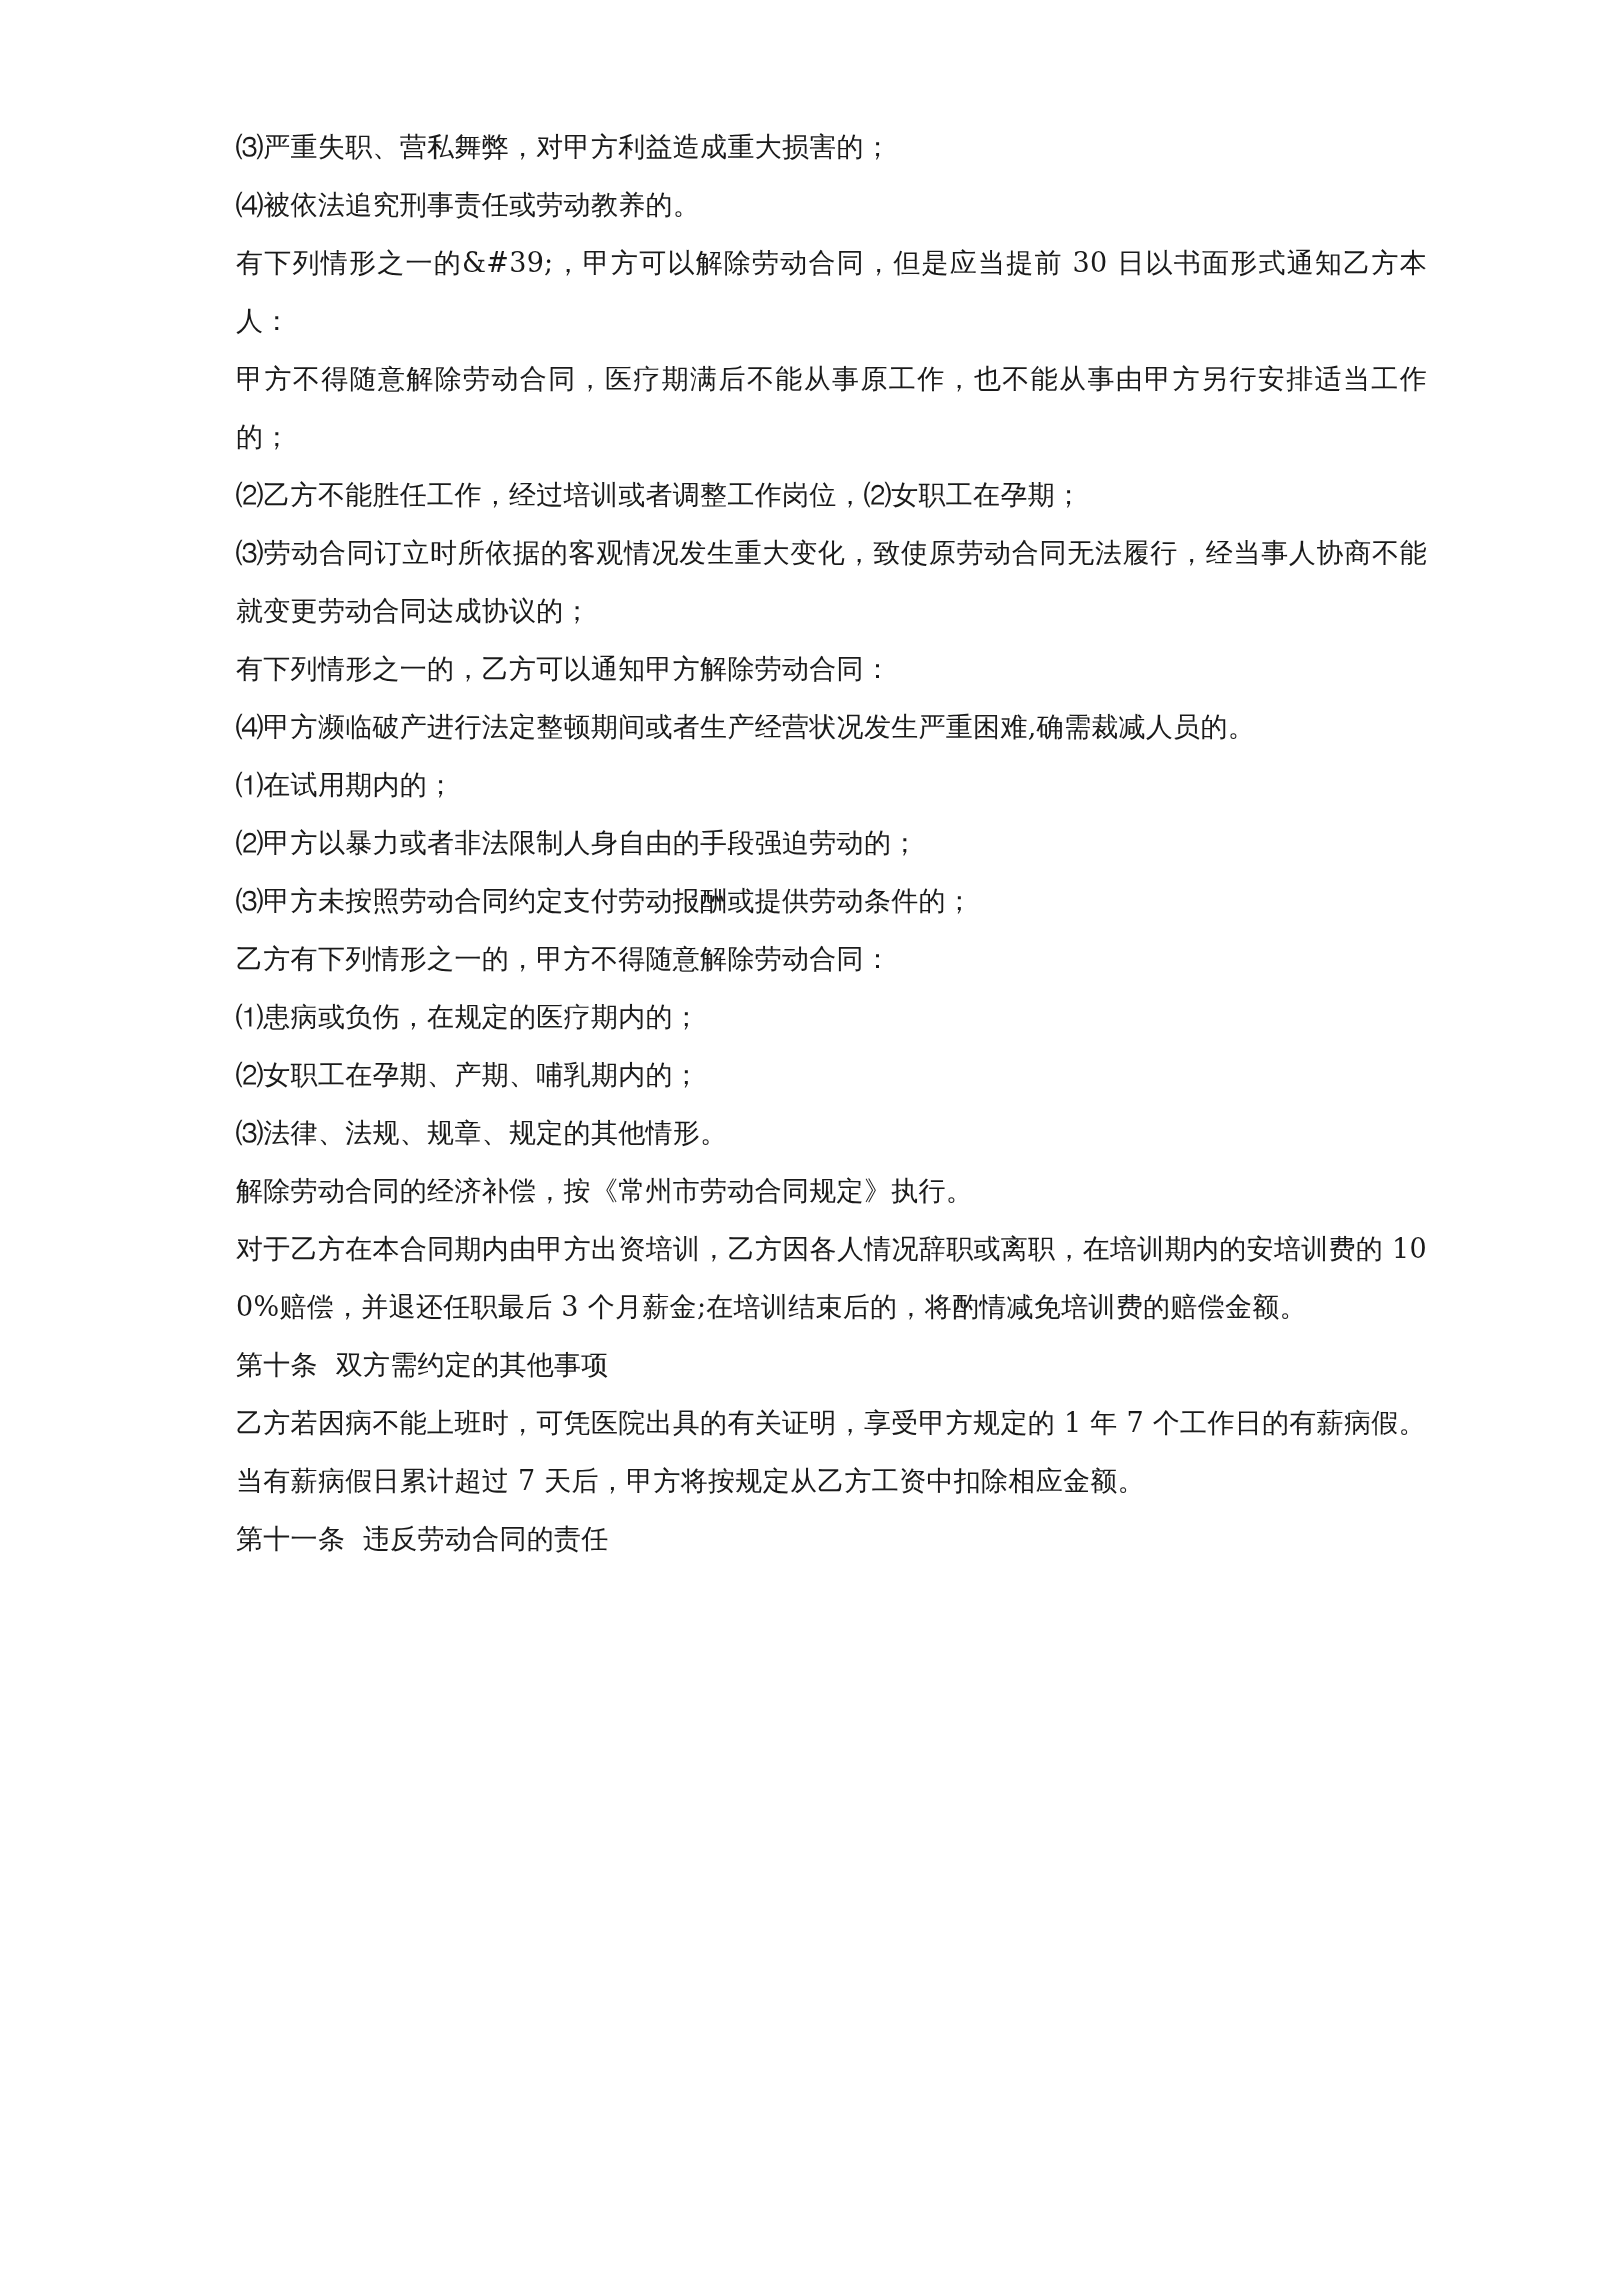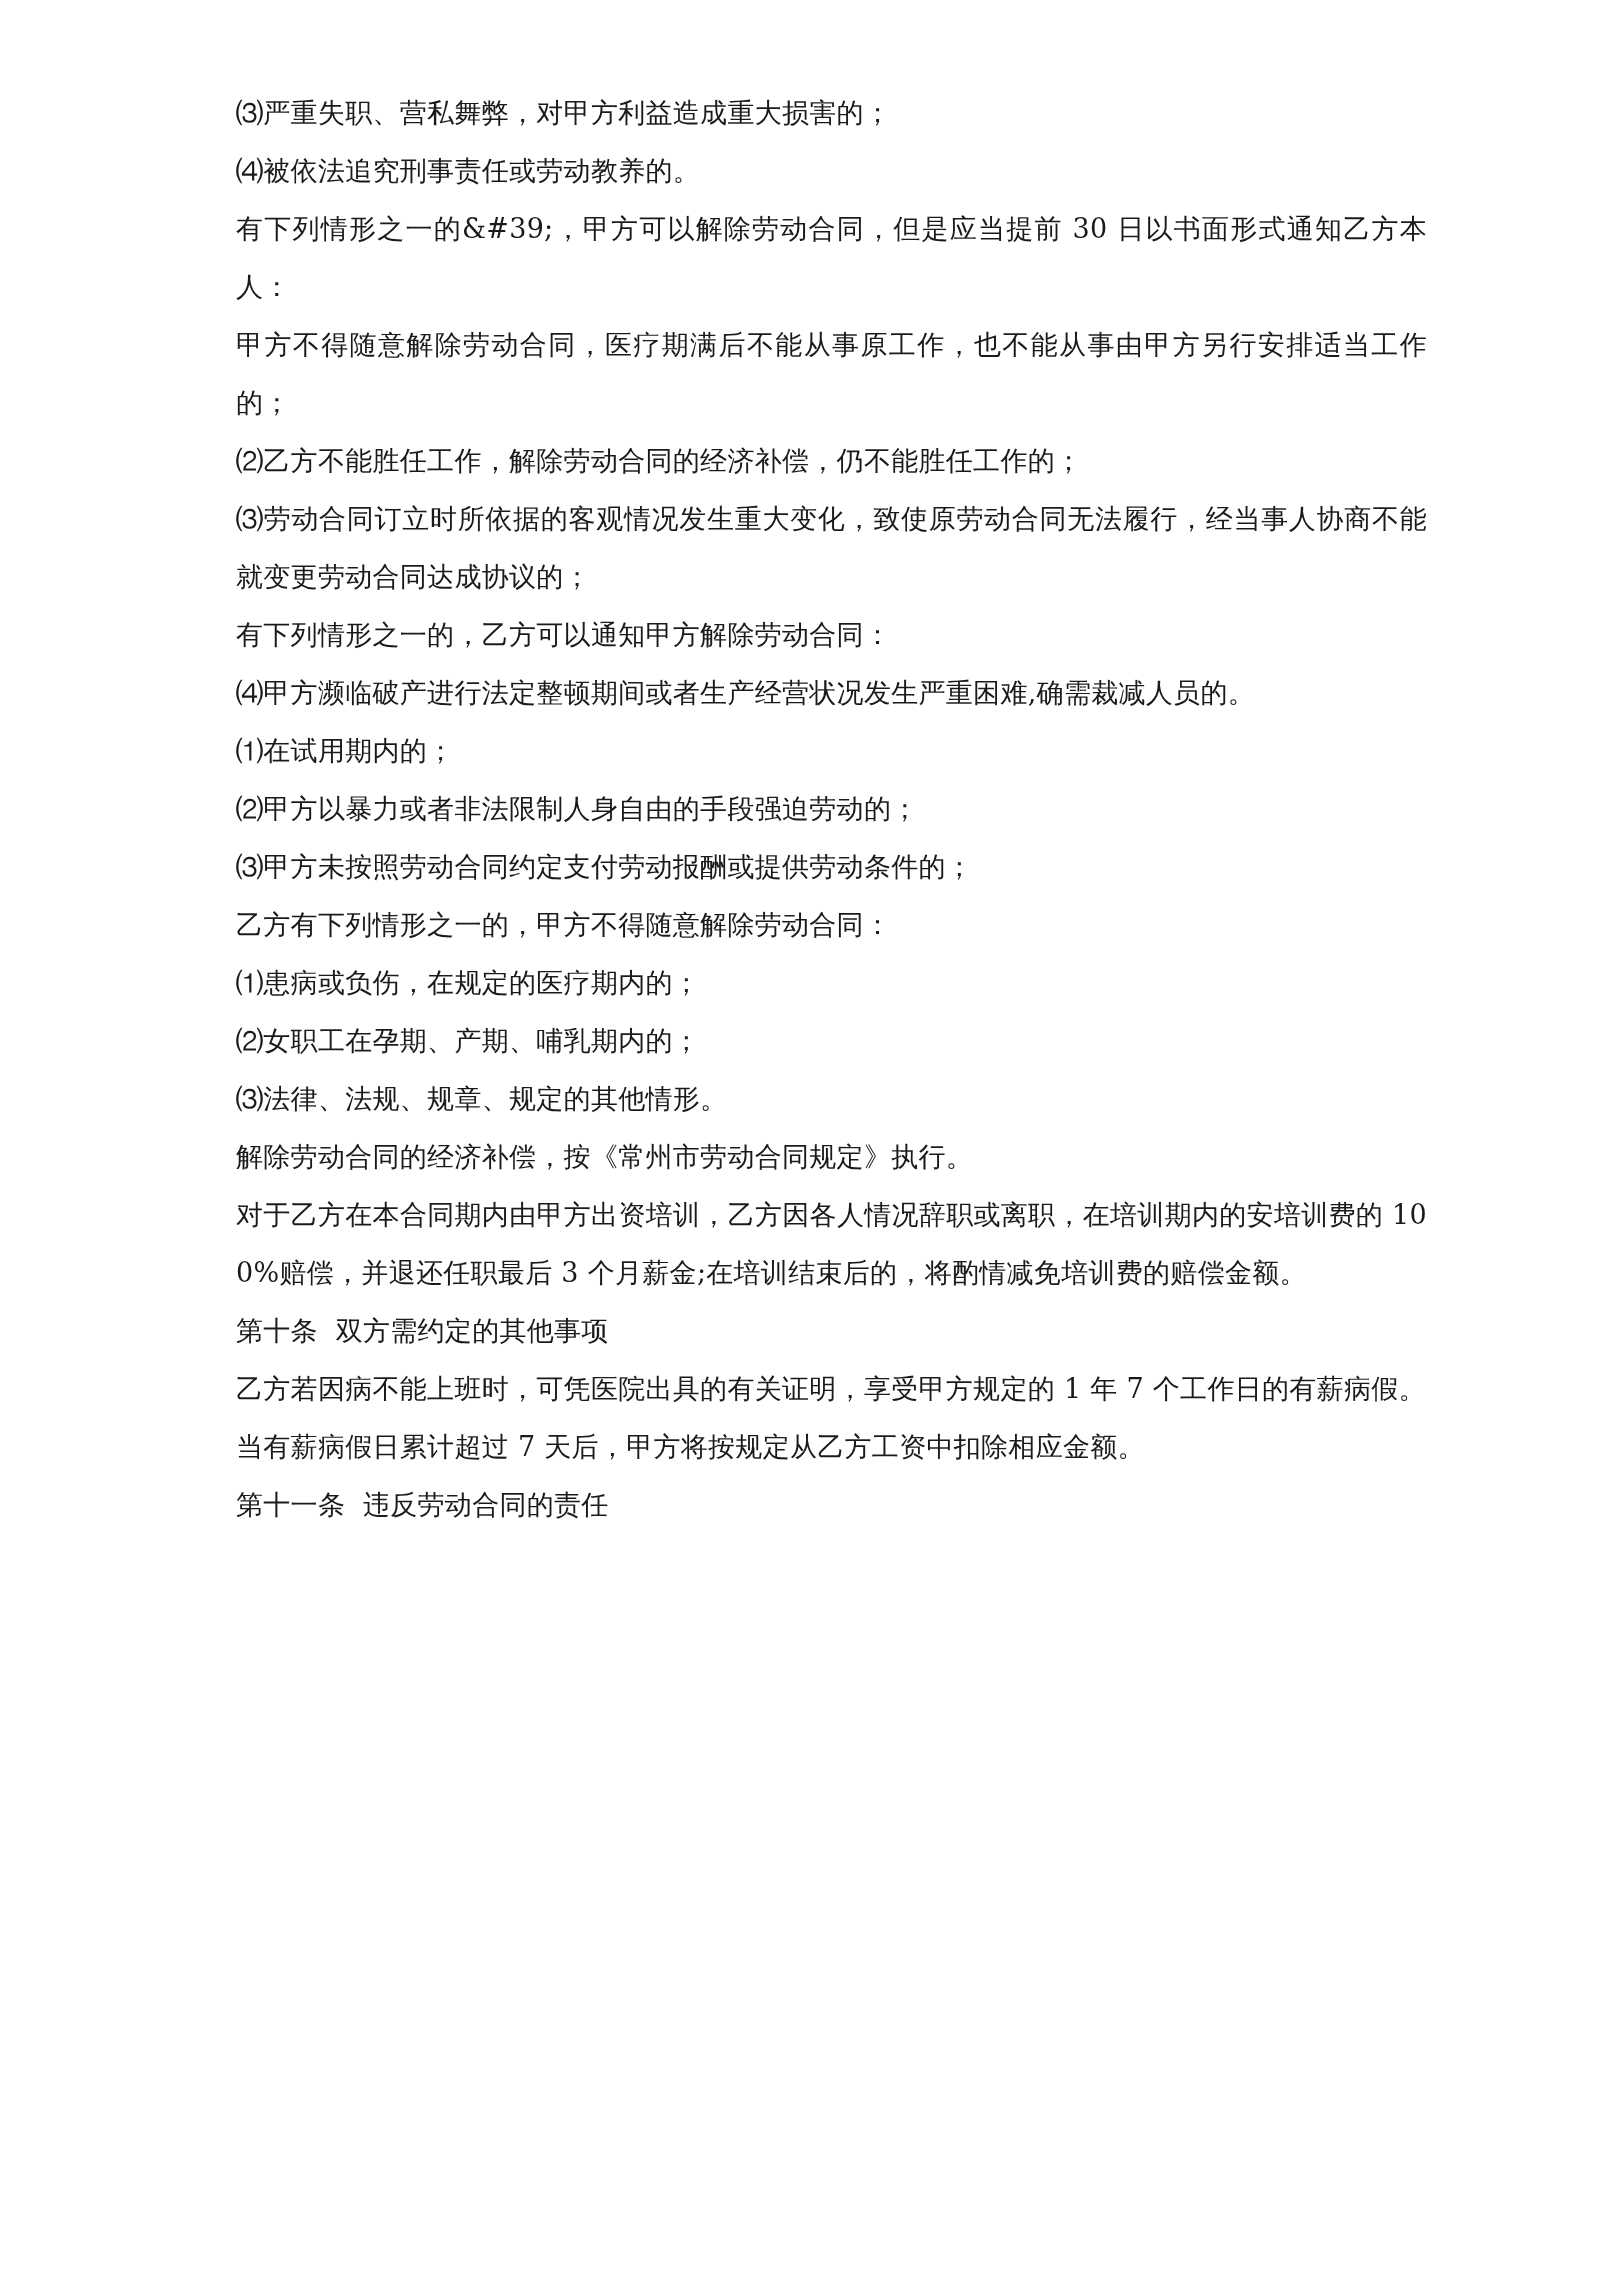--- a/index.html
+++ b/index.html
@@ -6,21 +6,21 @@
     margin: 0;
     padding: 0;
     background: #ffffff;
   }
   .page {
     width: 1623px;
     height: 2295px;
     background: #ffffff;
     position: relative;
     box-sizing: border-box;
-    padding: 84px 196px 0 236px;
+    padding: 118px 196px 0 236px;
     font-family: "DejaVu Serif", "Liberation Serif", serif;
     color: #1a1a1a;
   }
   .doc-body {
     width: 1191px;
   }
   p.line {
     margin: 0 0 0 0;
     padding: 0;
     font-size: 27px;
@@ -38,21 +38,21 @@
 </head>
 <body>
 
 <div class="page">
   <div class="doc-body">
 
     <p class="line">⑶严重失职、营私舞弊，对甲方利益造成重大损害的；</p>
     <p class="line">⑷被依法追究刑事责任或劳动教养的。</p>
     <p class="line">有下列情形之一的&amp;#39;，甲方可以解除劳动合同，但是应当提前 30 日以书面形式通知乙方本人：</p>
     <p class="line">甲方不得随意解除劳动合同，医疗期满后不能从事原工作，也不能从事由甲方另行安排适当工作的；</p>
-    <p class="line">⑵乙方不能胜任工作，解除劳动合同的经济补偿，仍不能胜任工作的；</p>
+    <p class="line">⑵乙方不能胜任工作，经过培训或者调整工作岗位，⑵女职工在孕期；</p>
     <p class="line">⑶劳动合同订立时所依据的客观情况发生重大变化，致使原劳动合同无法履行，经当事人协商不能就变更劳动合同达成协议的；</p>
     <p class="line">有下列情形之一的，乙方可以通知甲方解除劳动合同：</p>
     <p class="line">⑷甲方濒临破产进行法定整顿期间或者生产经营状况发生严重困难,确需裁减人员的。</p>
     <p class="line">⑴在试用期内的；</p>
     <p class="line">⑵甲方以暴力或者非法限制人身自由的手段强迫劳动的；</p>
     <p class="line">⑶甲方未按照劳动合同约定支付劳动报酬或提供劳动条件的；</p>
     <p class="line">乙方有下列情形之一的，甲方不得随意解除劳动合同：</p>
     <p class="line">⑴患病或负伤，在规定的医疗期内的；</p>
     <p class="line">⑵女职工在孕期、产期、哺乳期内的；</p>
     <p class="line">⑶法律、法规、规章、规定的其他情形。</p>

